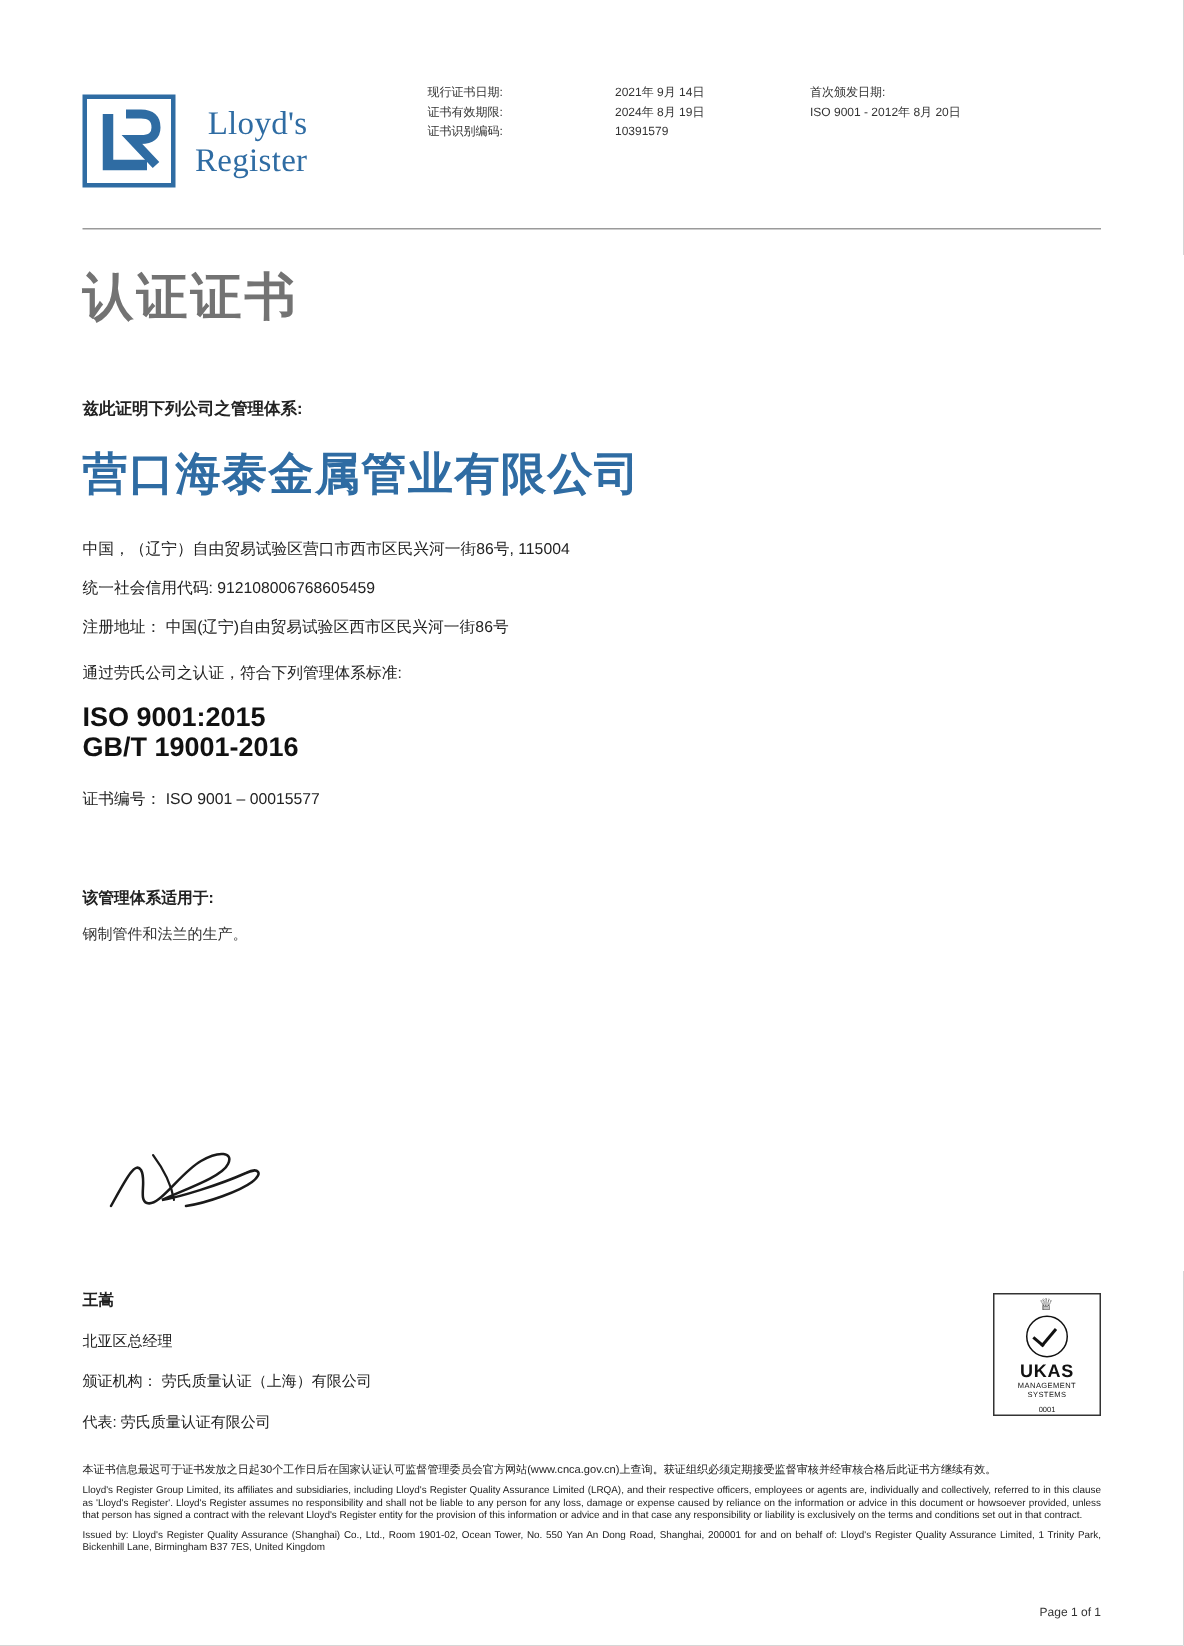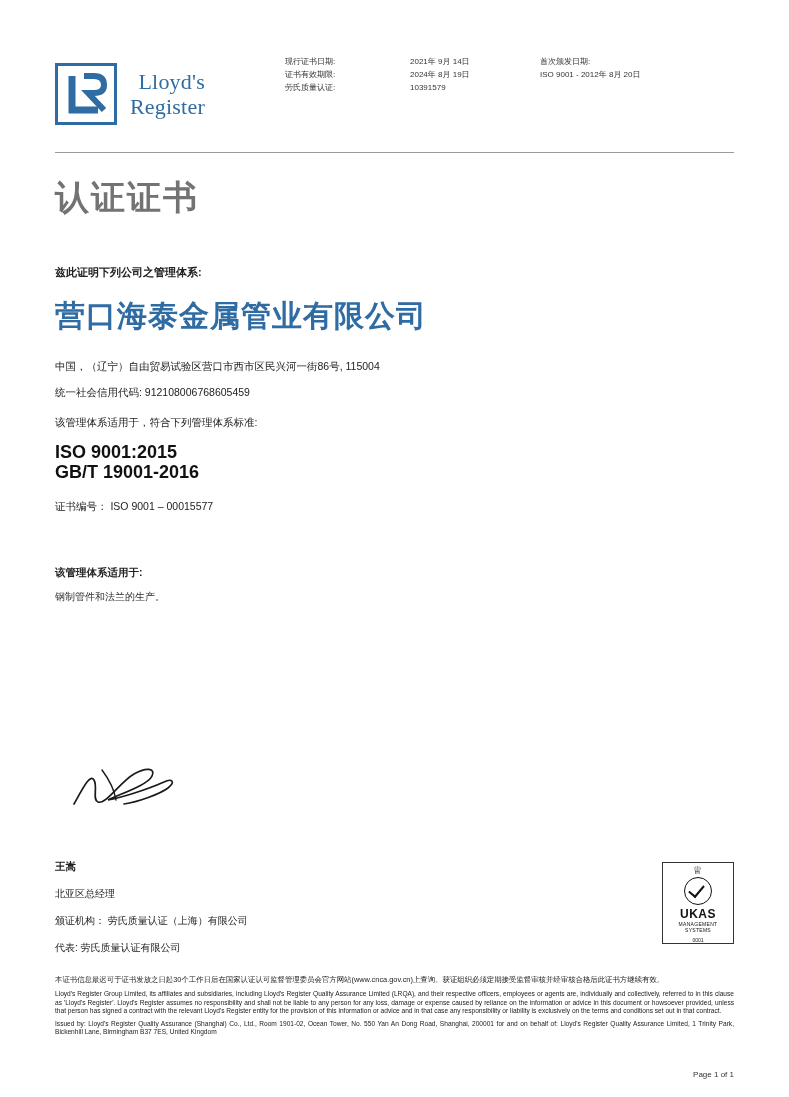--- a/index.html
+++ b/index.html
@@ -240,21 +240,21 @@
       <div class="logo-text">
         <div>Lloyd's</div>
         <div>Register</div>
       </div>
     </div>
 
     <div class="meta">
       <div class="meta-col meta-labels">
         <div>现行证书日期:</div>
         <div>证书有效期限:</div>
-        <div>劳氏质量认证:</div>
+        <div>证书识别编码:</div>
       </div>
       <div class="meta-col meta-values">
         <div>2021年 9月 14日</div>
         <div>2024年 8月 19日</div>
         <div>10391579</div>
       </div>
       <div class="meta-col meta-right-labels">首次颁发日期:</div>
       <div class="meta-col meta-right-values">ISO 9001 - 2012年 8月 20日</div>
     </div>
 
@@ -262,21 +262,22 @@
 
   <div class="rule"></div>
 
   <div class="cert-title">认证证书</div>
 
   <div class="body-block">
     <div class="lead">兹此证明下列公司之管理体系:</div>
     <div class="company">营口海泰金属管业有限公司</div>
     <div class="addr-line">中国，（辽宁）自由贸易试验区营口市西市区民兴河一街86号, 115004</div>
     <div class="addr-line">统一社会信用代码: 912108006768605459</div>
-    <div class="standards-intro">该管理体系适用于，符合下列管理体系标准:</div>
+    <div class="addr-line">注册地址：  中国(辽宁)自由贸易试验区西市区民兴河一街86号</div>
+    <div class="standards-intro">通过劳氏公司之认证，符合下列管理体系标准:</div>
     <div class="standard">ISO 9001:2015</div>
     <div class="standard">GB/T 19001-2016</div>
     <div class="cert-no">证书编号：  ISO 9001 – 00015577</div>
     <div class="scope-head">该管理体系适用于:</div>
     <div class="scope-text">钢制管件和法兰的生产。</div>
   </div>
 
   <div class="signature">
     <svg width="120" height="60" viewBox="0 0 120 60" aria-hidden="true">
       <path d="M6 44 C16 26, 22 14, 26 20 C30 27, 24 40, 30 42 C38 45, 52 22, 66 14 C78 7, 88 8, 84 16 C80 25, 52 34, 40 40 C52 38, 78 30, 96 22 C104 18, 108 22, 100 28 C92 34, 70 42, 56 44" fill="none" stroke="#1a1a1a" stroke-width="1.7" stroke-linecap="round"></path>

